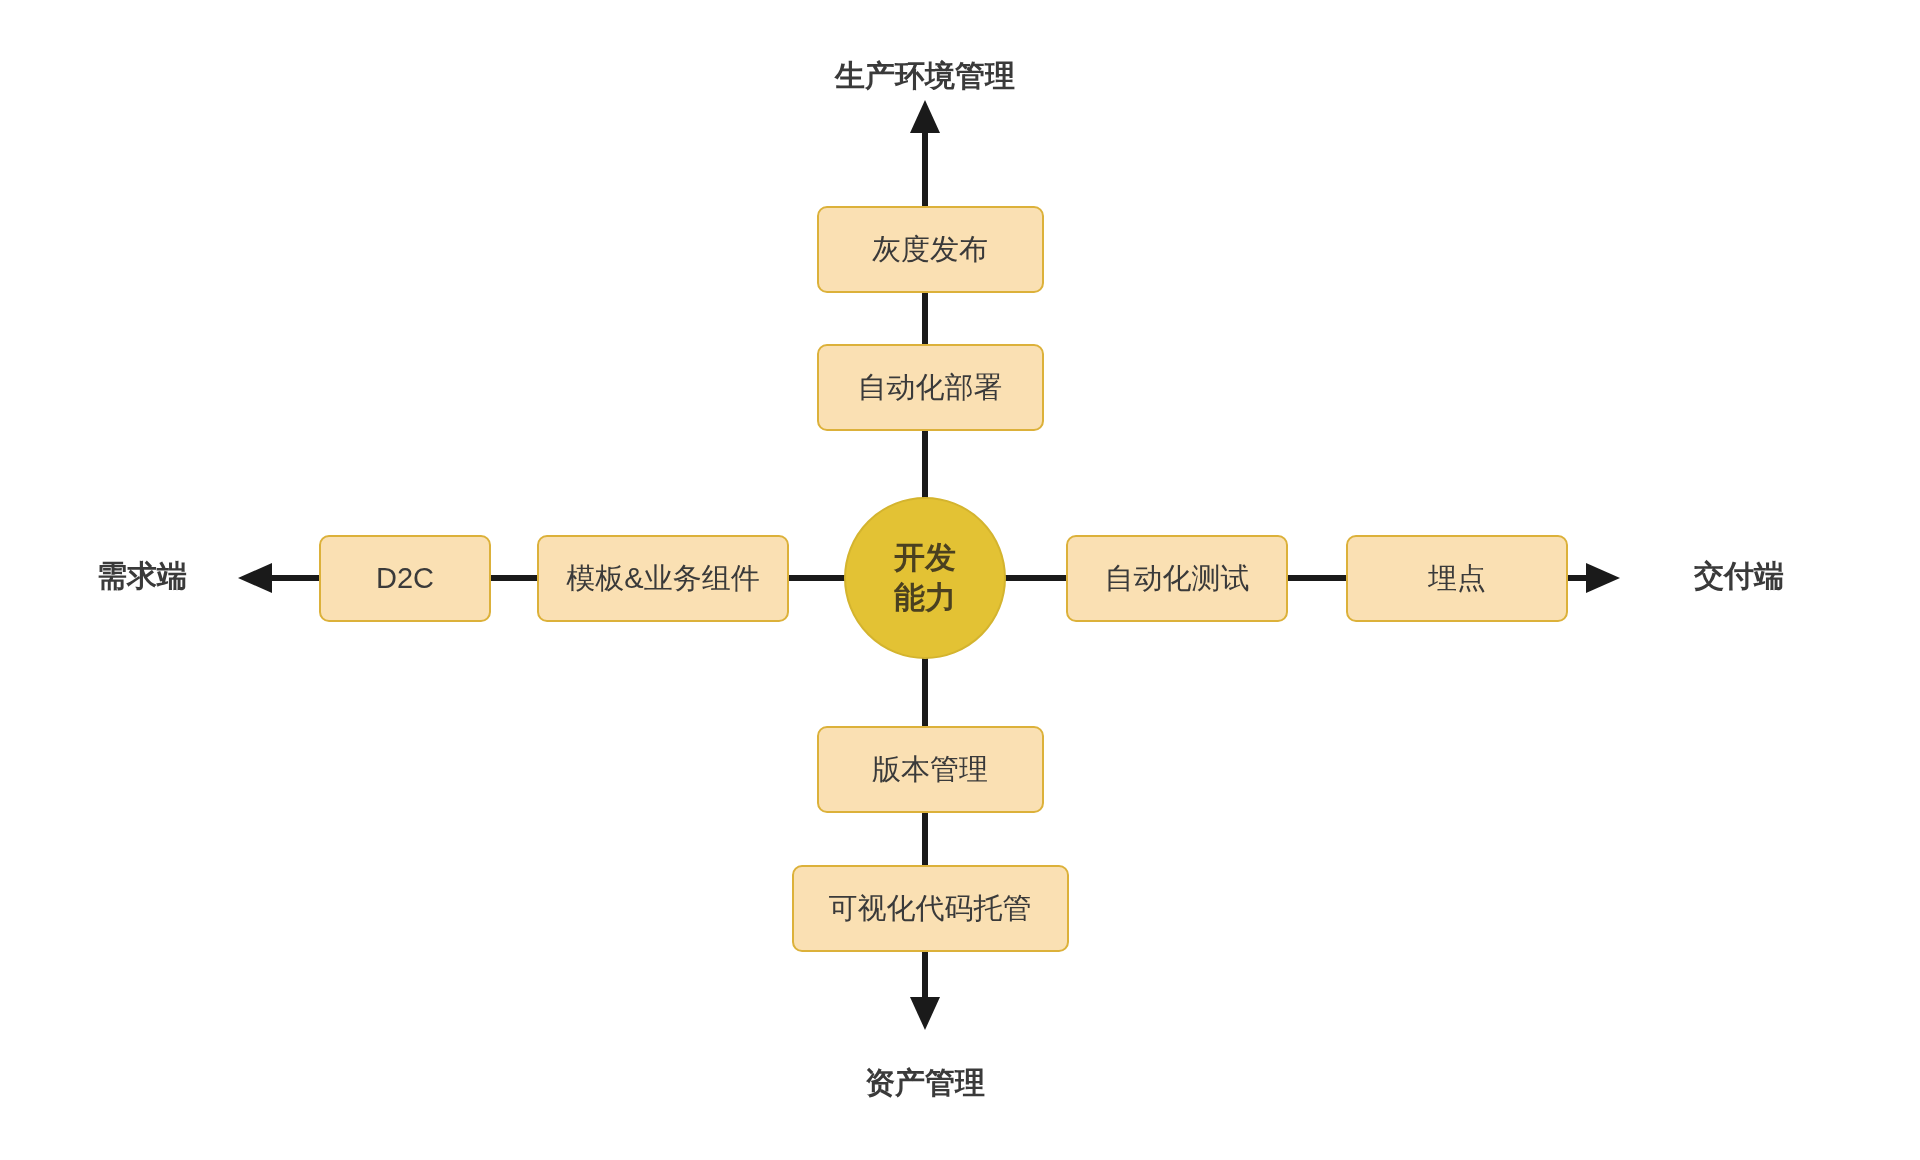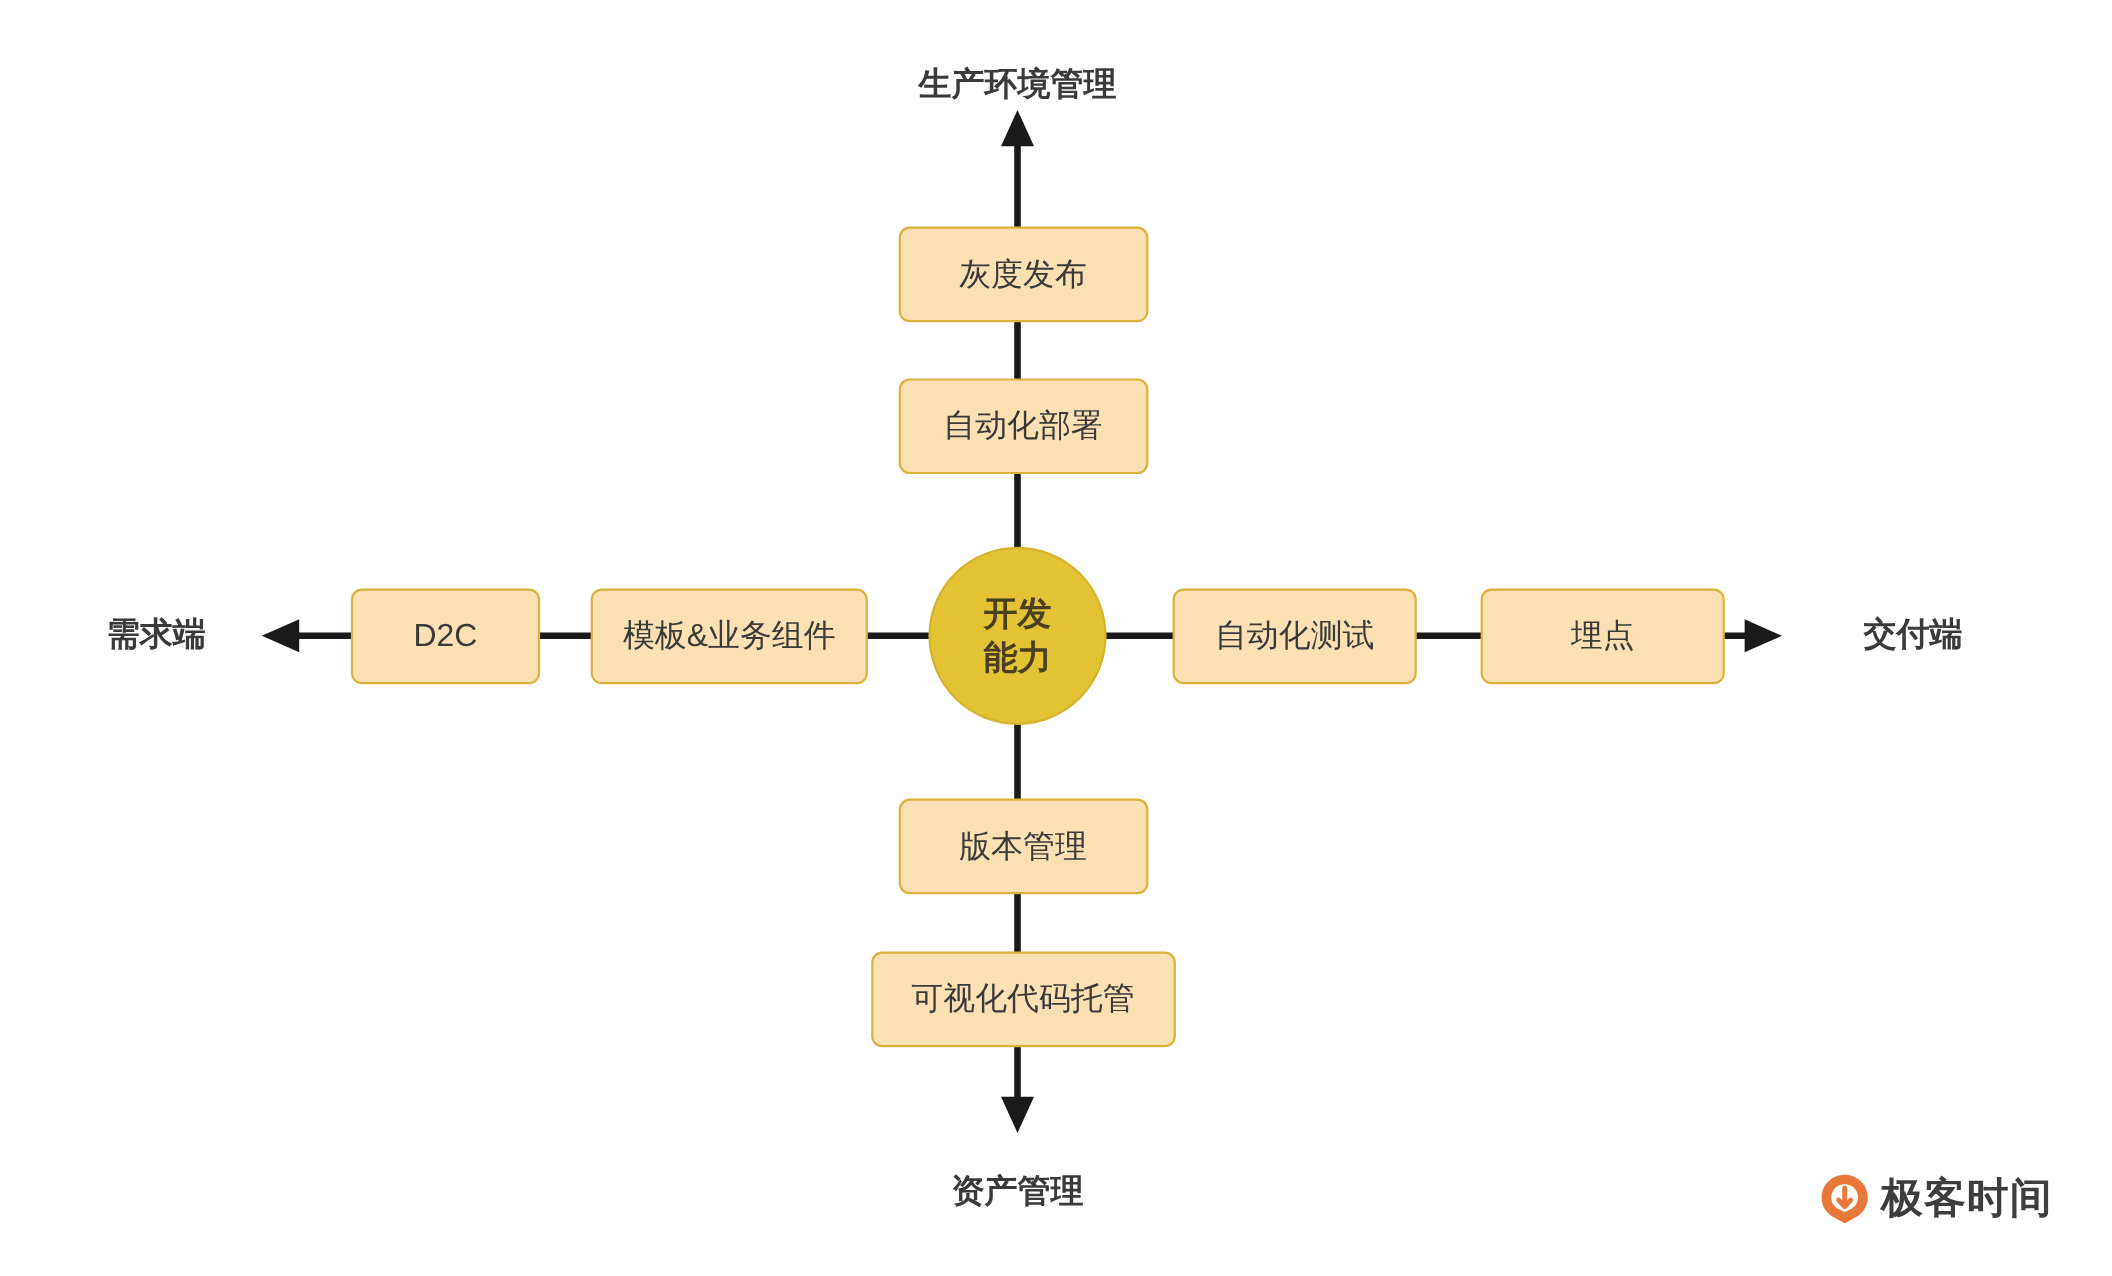--- a/index.html
+++ b/index.html
@@ -149,27 +149,14 @@
       <text class="circle-label" x="925" y="608">能力</text>
     </g>
 
     <text class="axis-label" x="925" y="78">生产环境管理</text>
     <text class="axis-label" x="925" y="1085">资产管理</text>
     <text class="axis-label" x="142" y="578">需求端</text>
     <text class="axis-label" x="1739" y="578">交付端</text>
 
   </svg>
 
-  <div class="logo-wrap">
-    <svg width="46" height="48" viewBox="0 0 46 48">
-      <path d="M23 2 C11.4 2 2 11.2 2 22.6 C2 30.6 6.6 37.4 13.4 40.8
-               L23 46 L32.6 40.8 C39.4 37.4 44 30.6 44 22.6
-               C44 11.2 34.6 2 23 2 Z
-               M23 10.5 C29.8 10.5 35.2 15.8 35.2 22.4
-               C35.2 27.4 32.1 31.7 27.7 33.6
-               L23 36.1 L18.3 33.6 C13.9 31.7 10.8 27.4 10.8 22.4
-               C10.8 15.8 16.2 10.5 23 10.5 Z" fill="#e8793a"></path>
-      <path d="M23 14 L23 31 M23 14 L17.5 20 M23 14 L28.5 20" stroke="#e8793a" stroke-width="4.5" fill="none" stroke-linecap="round" stroke-linejoin="round" transform="rotate(180 23 22.5)"></path>
-    </svg>
-    <span class="logo-text">极客时间</span>
-  </div>
 
 </div>
 
 </body></html>

